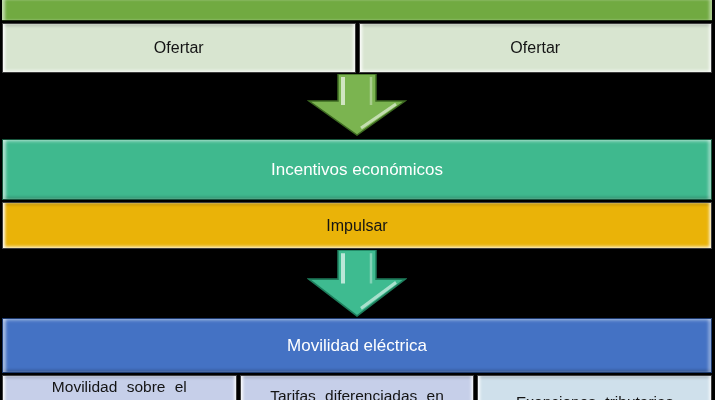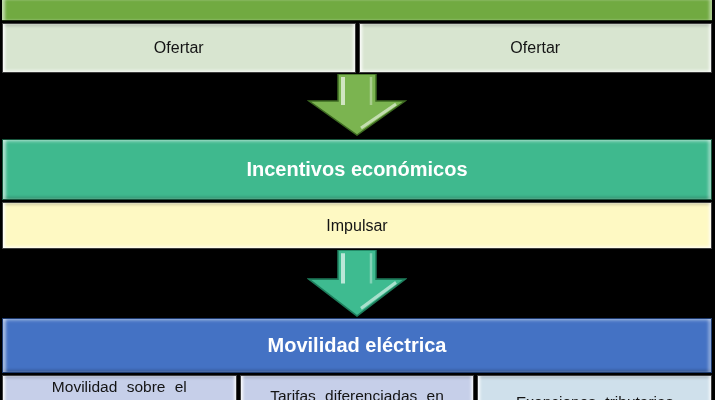--- a/index.html
+++ b/index.html
@@ -5,21 +5,21 @@
   html,body { margin:0; padding:0; background:#000; }
   .stage {
     position:relative; width:715px; height:400px; overflow:hidden;
     background:#000; font-family:"Liberation Sans", sans-serif;
   }
   
   .hbar {
     position:absolute; left:2px; width:710px; box-sizing:border-box;
     display:flex; align-items:center; justify-content:center;
   }
-  .hbar .title { color:#ffffff; font-weight:bold; font-size:20px; }
+  .hbar .title { color:#ffffff; font-weight:normal; font-size:17px; }
   .bar-strategies {
     top:0; height:21px;
     border-bottom:1px solid #1a2a10;
     box-shadow: inset 4px 0 3px -1px rgba(255,255,255,.55),
                 inset -4px 0 3px -1px rgba(255,255,255,.4);
   }
   .bar-incentives {
     top:139px; height:61px;
     border:1px solid #17543c;
     box-shadow: inset 4px 0 3px -1px rgba(255,255,255,.55),
@@ -82,21 +82,21 @@
     <path d="M36,3 L36,31" stroke="rgba(255,255,255,0.65)" stroke-width="4" fill="none"></path>
     <path d="M64,3 L64,31" stroke="rgba(255,255,255,0.35)" stroke-width="2.5" fill="none"></path>
     <path d="M89,30 L54,54" stroke="rgba(255,255,255,0.55)" stroke-width="3" fill="none"></path>
   </svg>
 
   <div class="hbar bar-incentives" style="background-color: rgb(63, 185, 142);">
     <span class="title">Incentivos económicos</span>
   </div>
 
   <div class="cellrow row-impulsar">
-    <div class="cell" style="background-color: #fef9c3;">Impulsar</div>
+    <div class="cell" style="background-color: #eab308;">Impulsar</div>
   </div>
 
   <svg class="arrow arrow-2" viewBox="0 0 100 62" preserveAspectRatio="none">
     <polygon points="31,0 69,0 69,27 98,27 50,61 2,27 31,27" stroke-width="1.5" fill="#3EBB90" stroke="#1E7D5C"></polygon>
     <path d="M36,3 L36,31" stroke="rgba(255,255,255,0.65)" stroke-width="4" fill="none"></path>
     <path d="M64,3 L64,31" stroke="rgba(255,255,255,0.35)" stroke-width="2.5" fill="none"></path>
     <path d="M89,30 L54,54" stroke="rgba(255,255,255,0.55)" stroke-width="3" fill="none"></path>
   </svg>
 
   <div class="hbar bar-mobility" style="background-color: rgb(68, 114, 196);">

